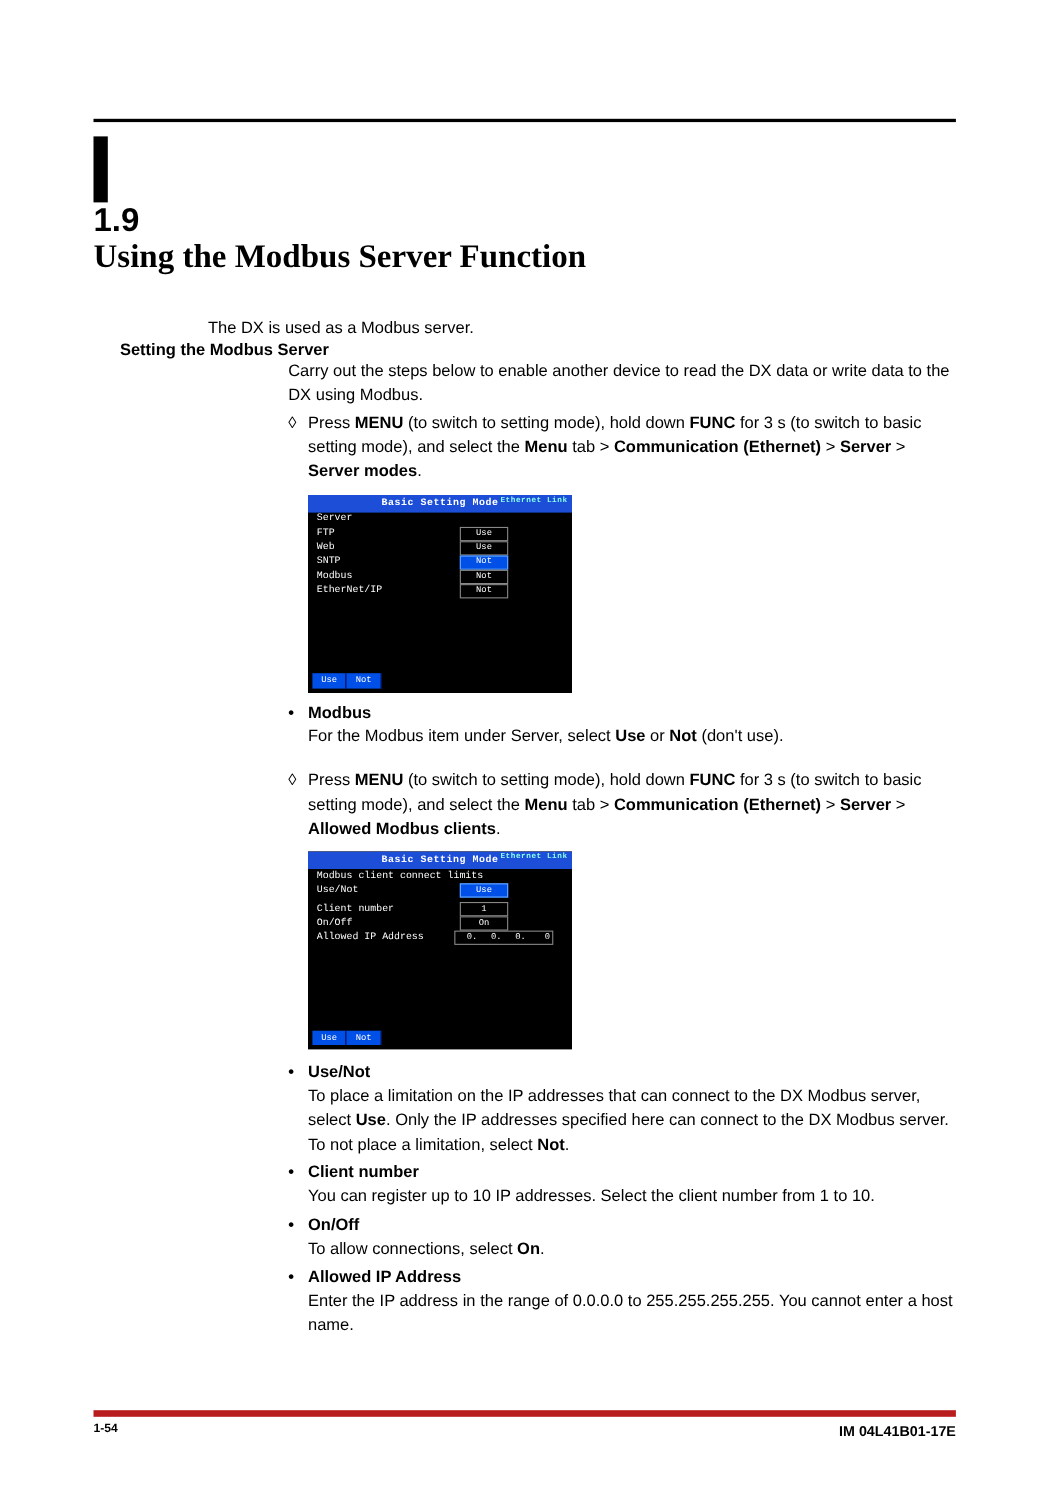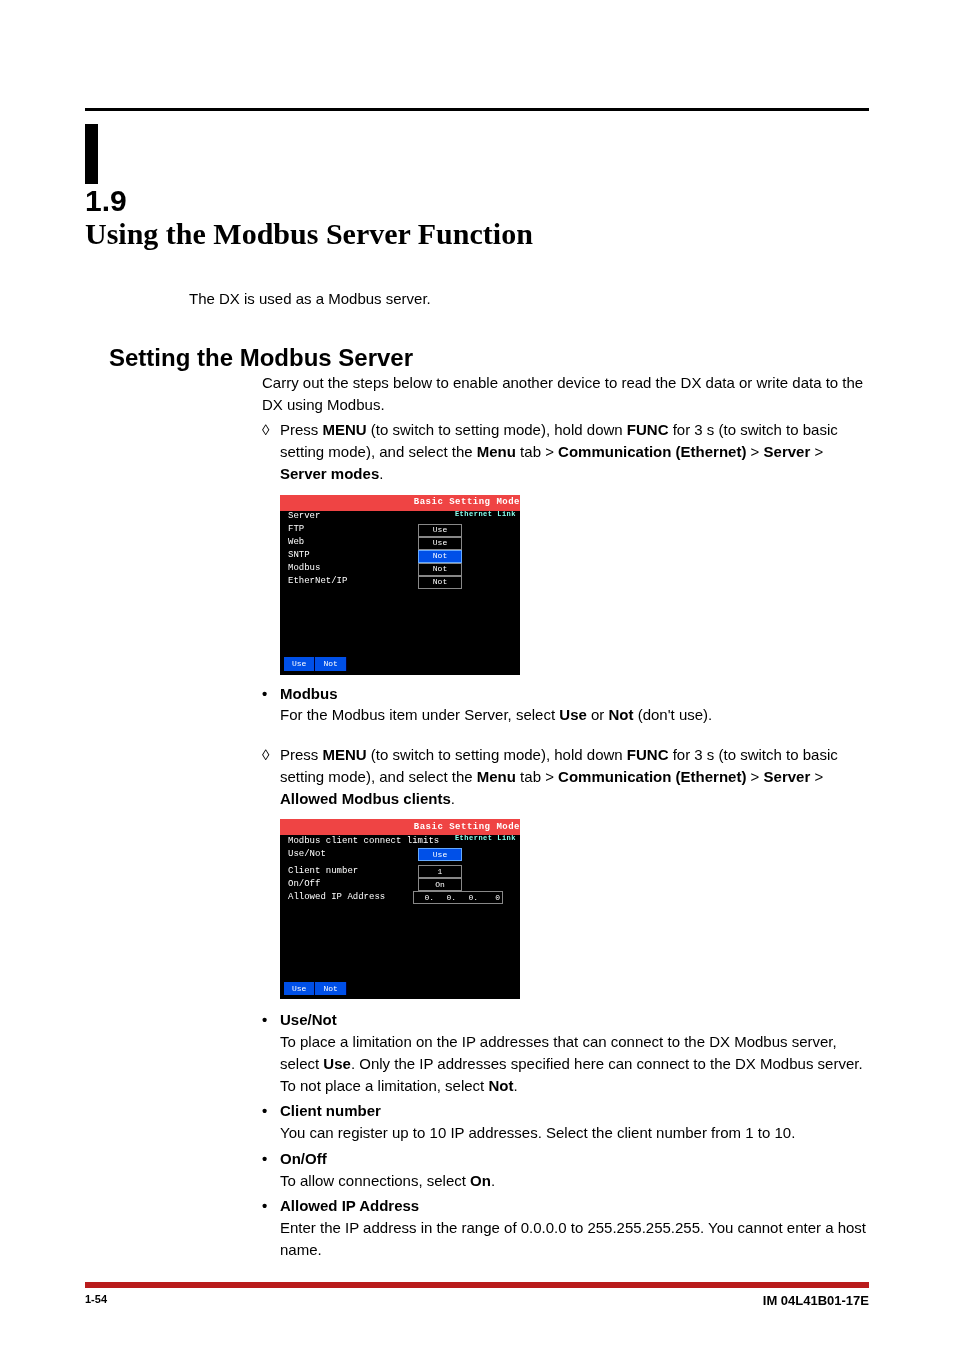--- a/index.html
+++ b/index.html
@@ -48,22 +48,21 @@
     line-height: 1.1;
   }
   .body {
     margin-left: 104px;
     margin-top: 38px;
     font-size: 15px;
     line-height: 1.45;
   }
   .h2 {
     margin-left: 24px;
-    margin-top: 34px;
-    font-size: 24px;
+    font-size: 15px;
     font-weight: bold;
   }
   .h2-body {
     margin-left: 177px;
     font-size: 15px;
     line-height: 1.45;
   }
   .step-row {
     display: flex;
     margin-top: 4px;
@@ -93,33 +92,33 @@
     height: 180px;
     background: #000;
     margin: 10px 0 8px 18px;
     position: relative;
     color: #fff;
     font-family: "Courier New", monospace;
     font-size: 9px;
     overflow: hidden;
   }
   .screen .header {
-    background: #ef4444;
+    background: #1d4ed8;
     height: 16px;
     display: flex;
     align-items: center;
-    justify-content: flex-end;
+    justify-content: center;
     font-weight: bold;
     letter-spacing: 0.5px;
     position: relative;
   }
   .screen .header .eth {
     position: absolute;
     right: 4px;
-    top: 16px;
+    top: 2px;
     font-size: 7px;
     line-height: 1;
     text-align: left;
     color: #8fe;
   }
   .srow {
     display: flex;
     align-items: center;
     height: 13px;
     padding-left: 8px;

